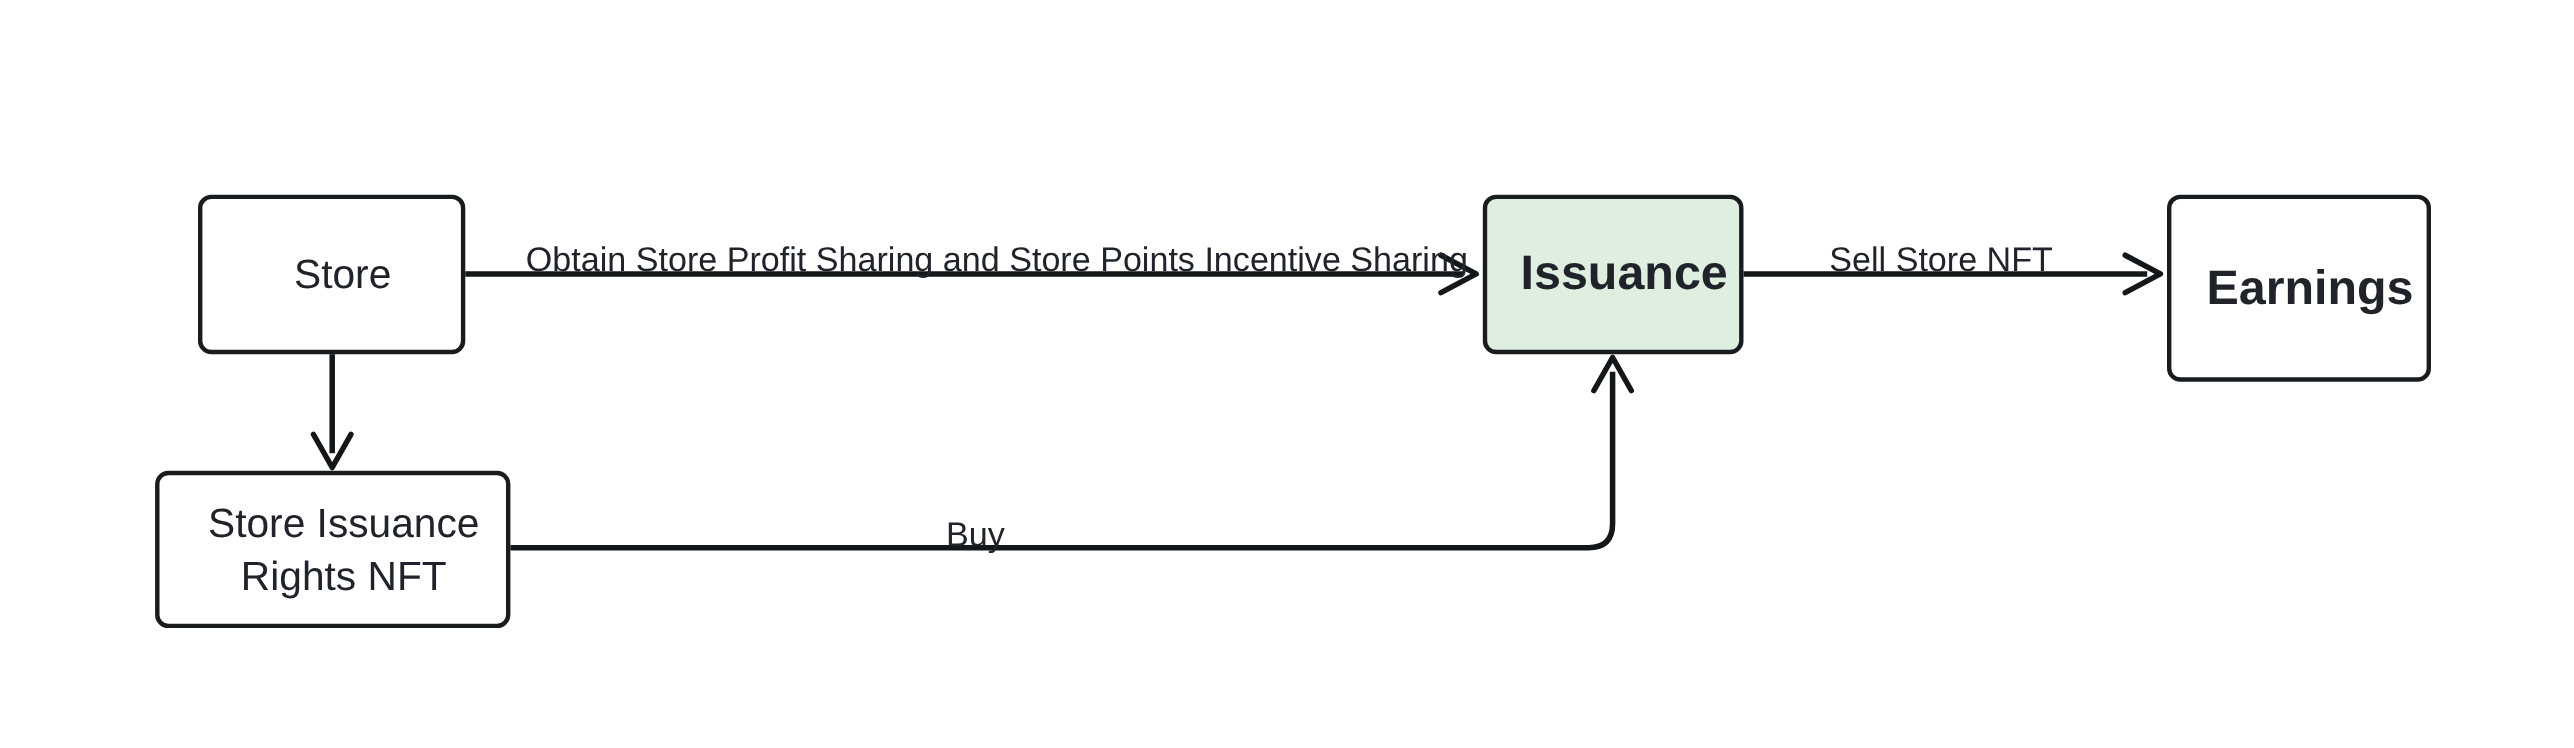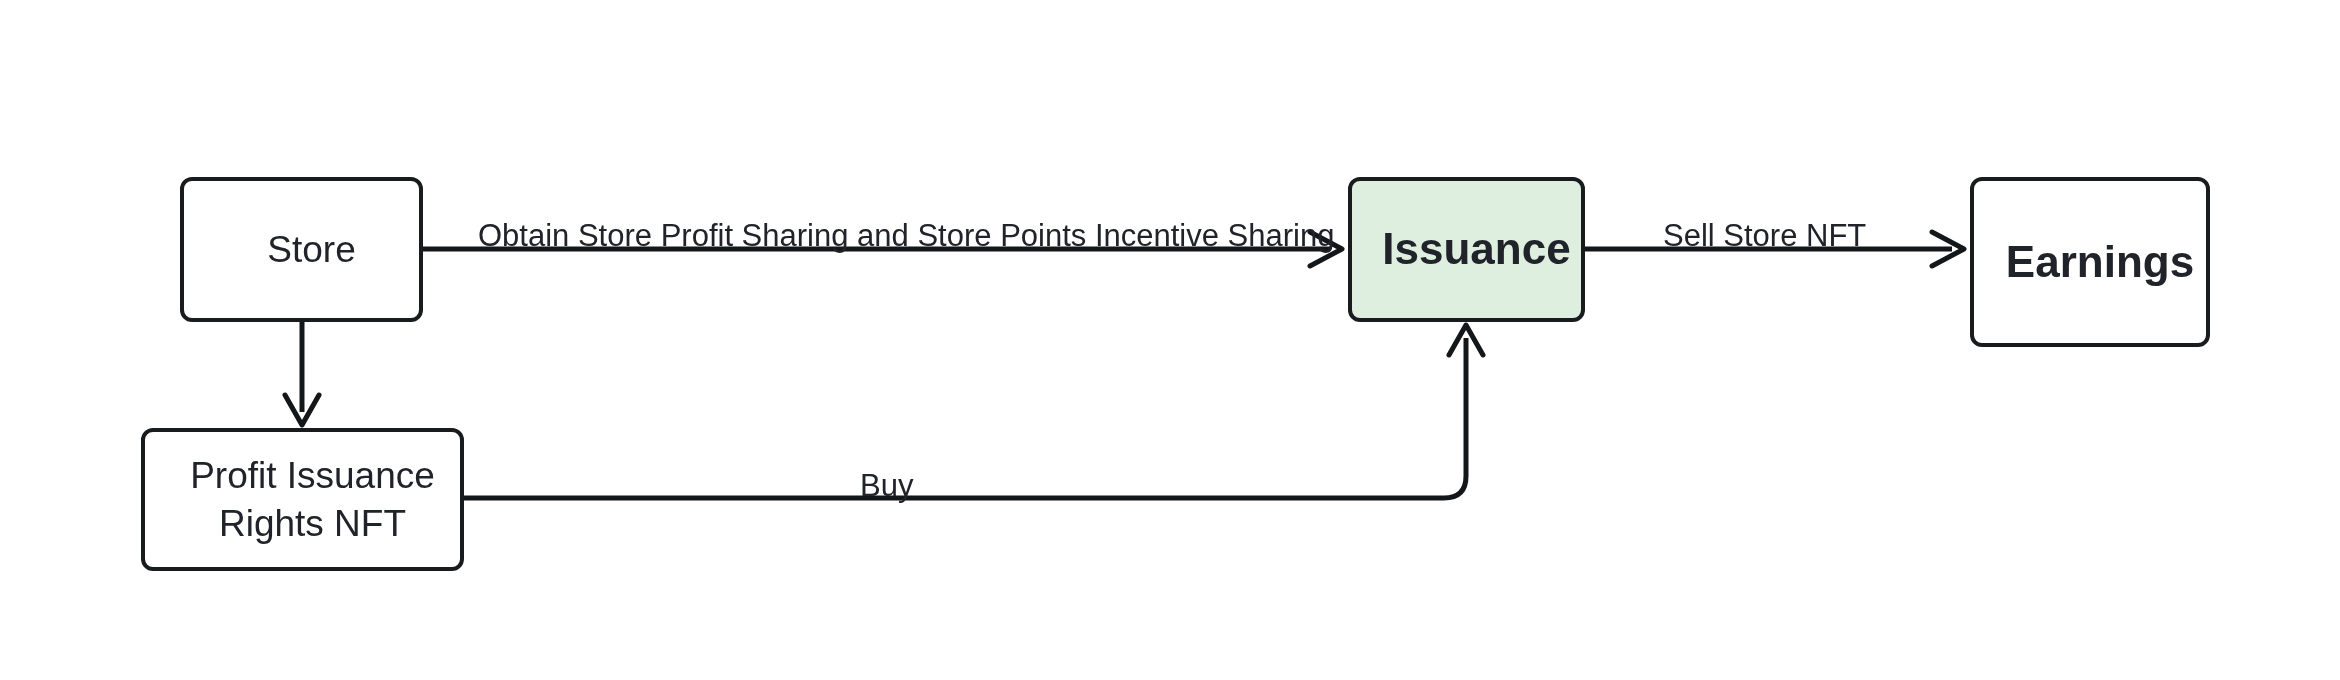--- a/index.html
+++ b/index.html
@@ -82,21 +82,21 @@
       <path d="M 464 498 L 1444 498 Q 1466 498 1466 476 L 1466 338" fill="none" stroke="#14171a" stroke-width="5" stroke-linecap="butt" stroke-linejoin="round"></path>
       <polyline points="1449,355 1466,325 1483,355" fill="none" stroke="#14171a" stroke-width="5" stroke-linecap="round" stroke-linejoin="round"></polyline>
     </g>
   </svg>
 
   <div class="node-box node-normal" style="left:180px; top:177px; width:243px; height:145px;">
     <span class="node-label">Store</span>
   </div>
 
   <div class="node-box node-normal" style="left:141px; top:428px; width:323px; height:143px;">
-    <span class="node-label">Profit Issuance
+    <span class="node-label">Store Issuance
 Rights NFT</span>
   </div>
 
   <div class="node-box node-strong" style="left:1348px; top:177px; width:237px; height:145px; background:#deefe0;">
     <span class="node-label">Issuance</span>
   </div>
 
   <div class="node-box node-strong" style="left:1970px; top:177px; width:240px; height:170px;">
     <span class="node-label">Earnings</span>
   </div>

